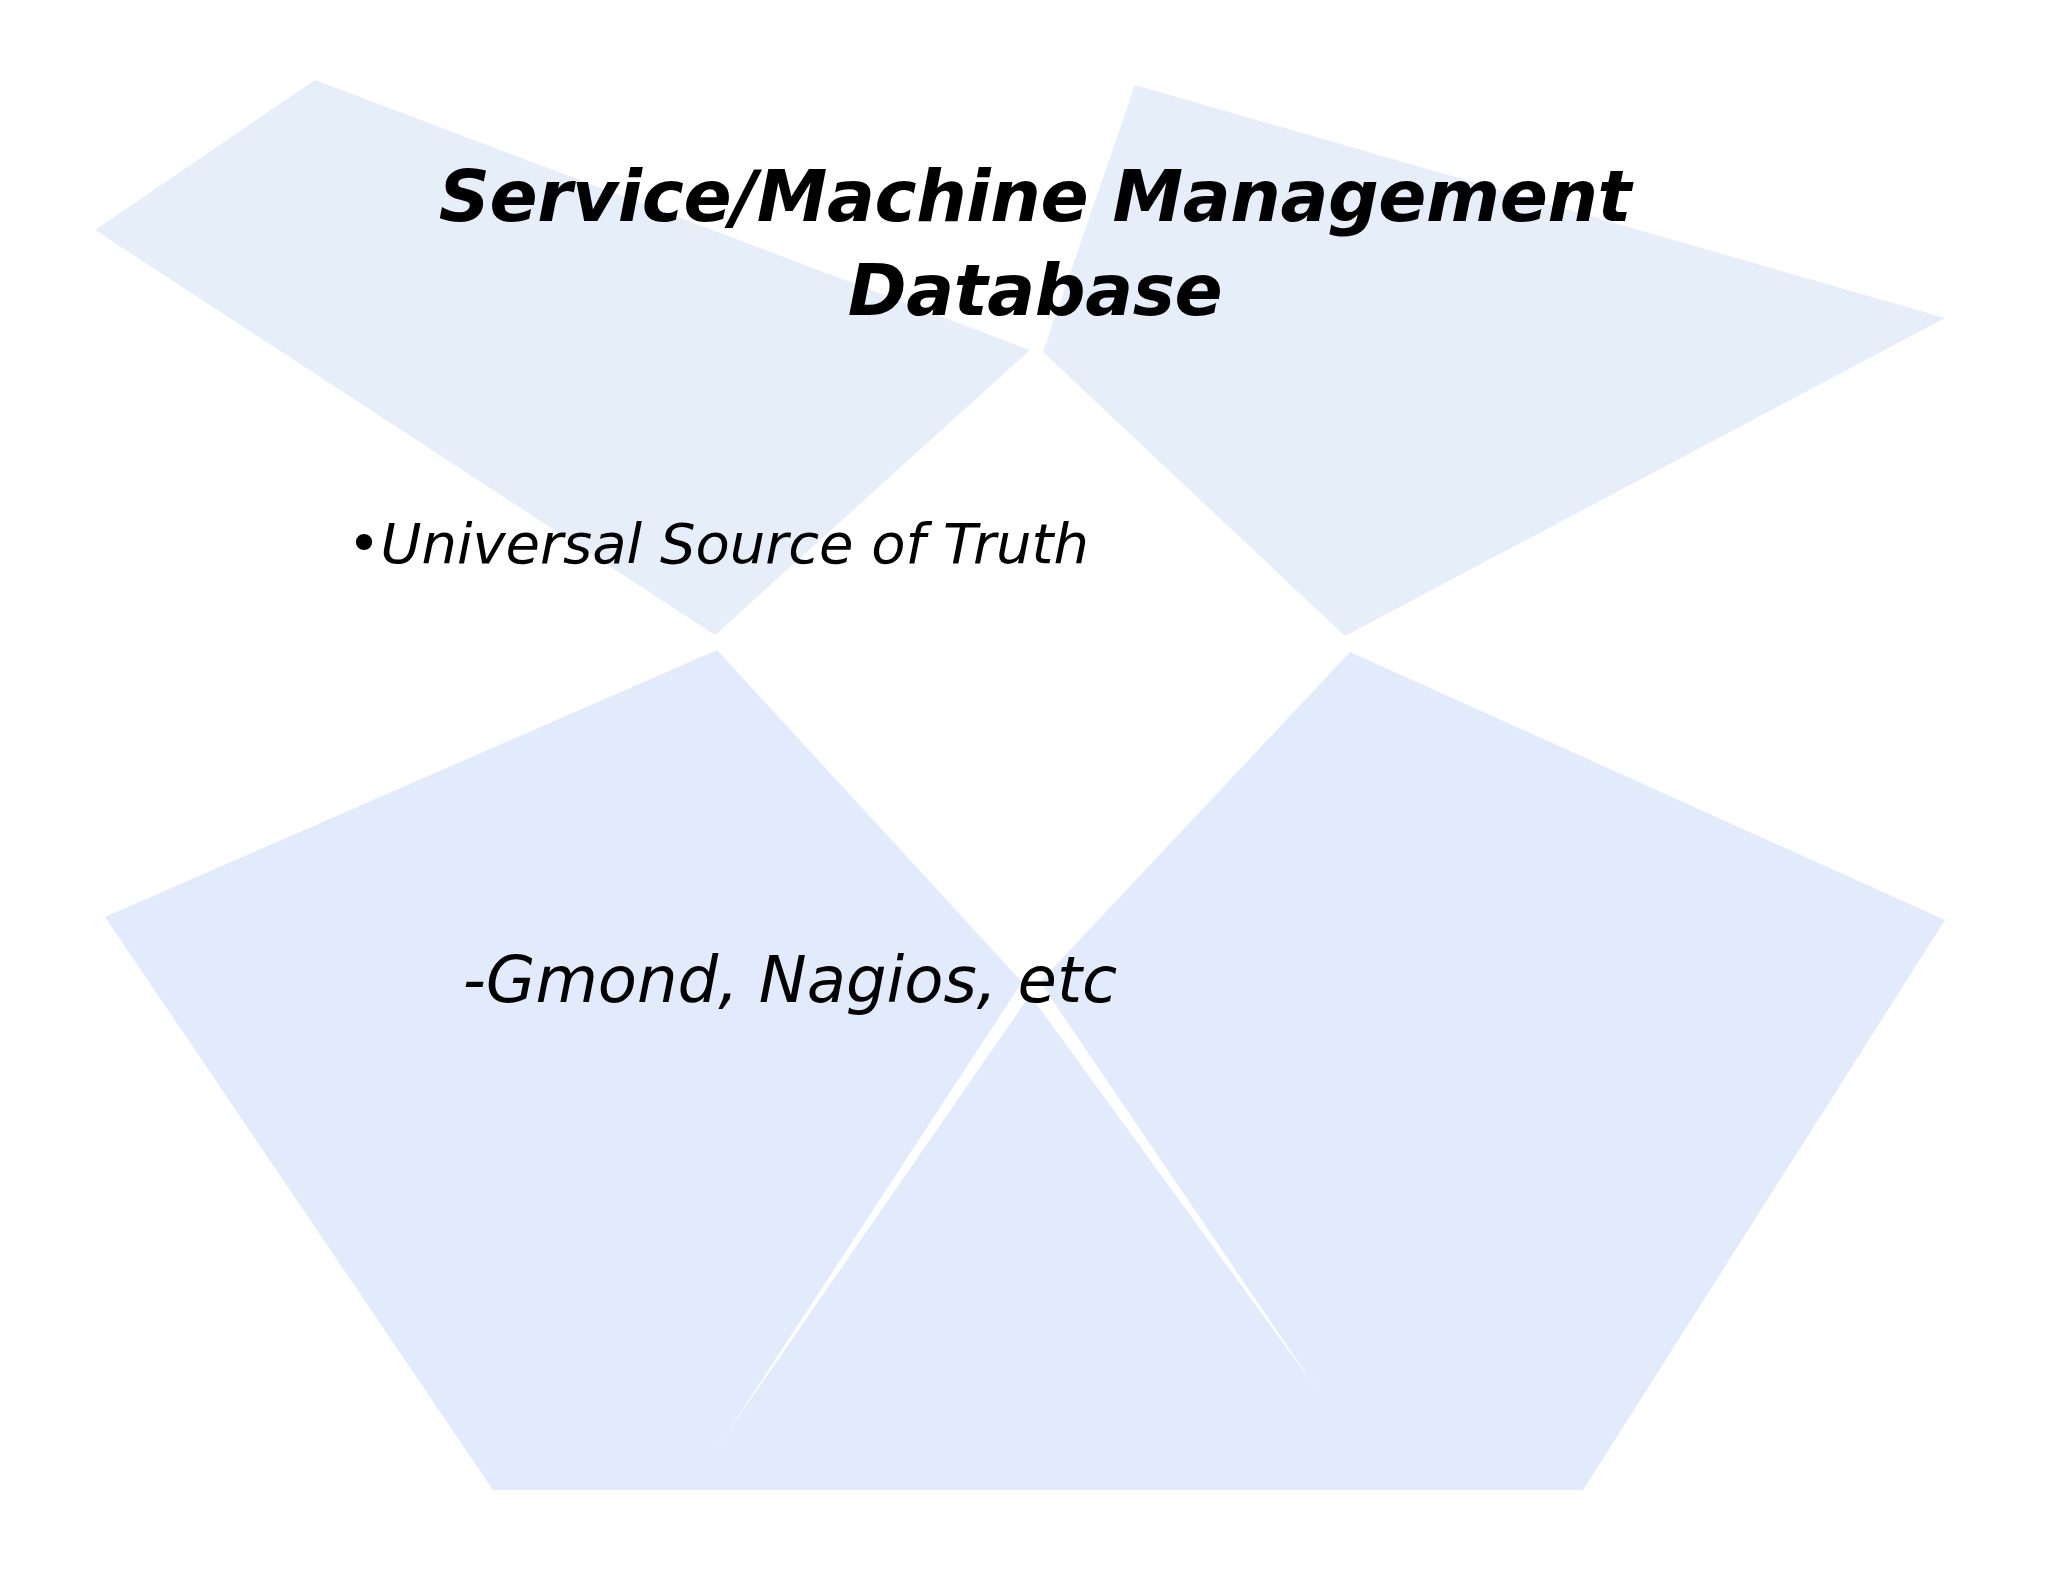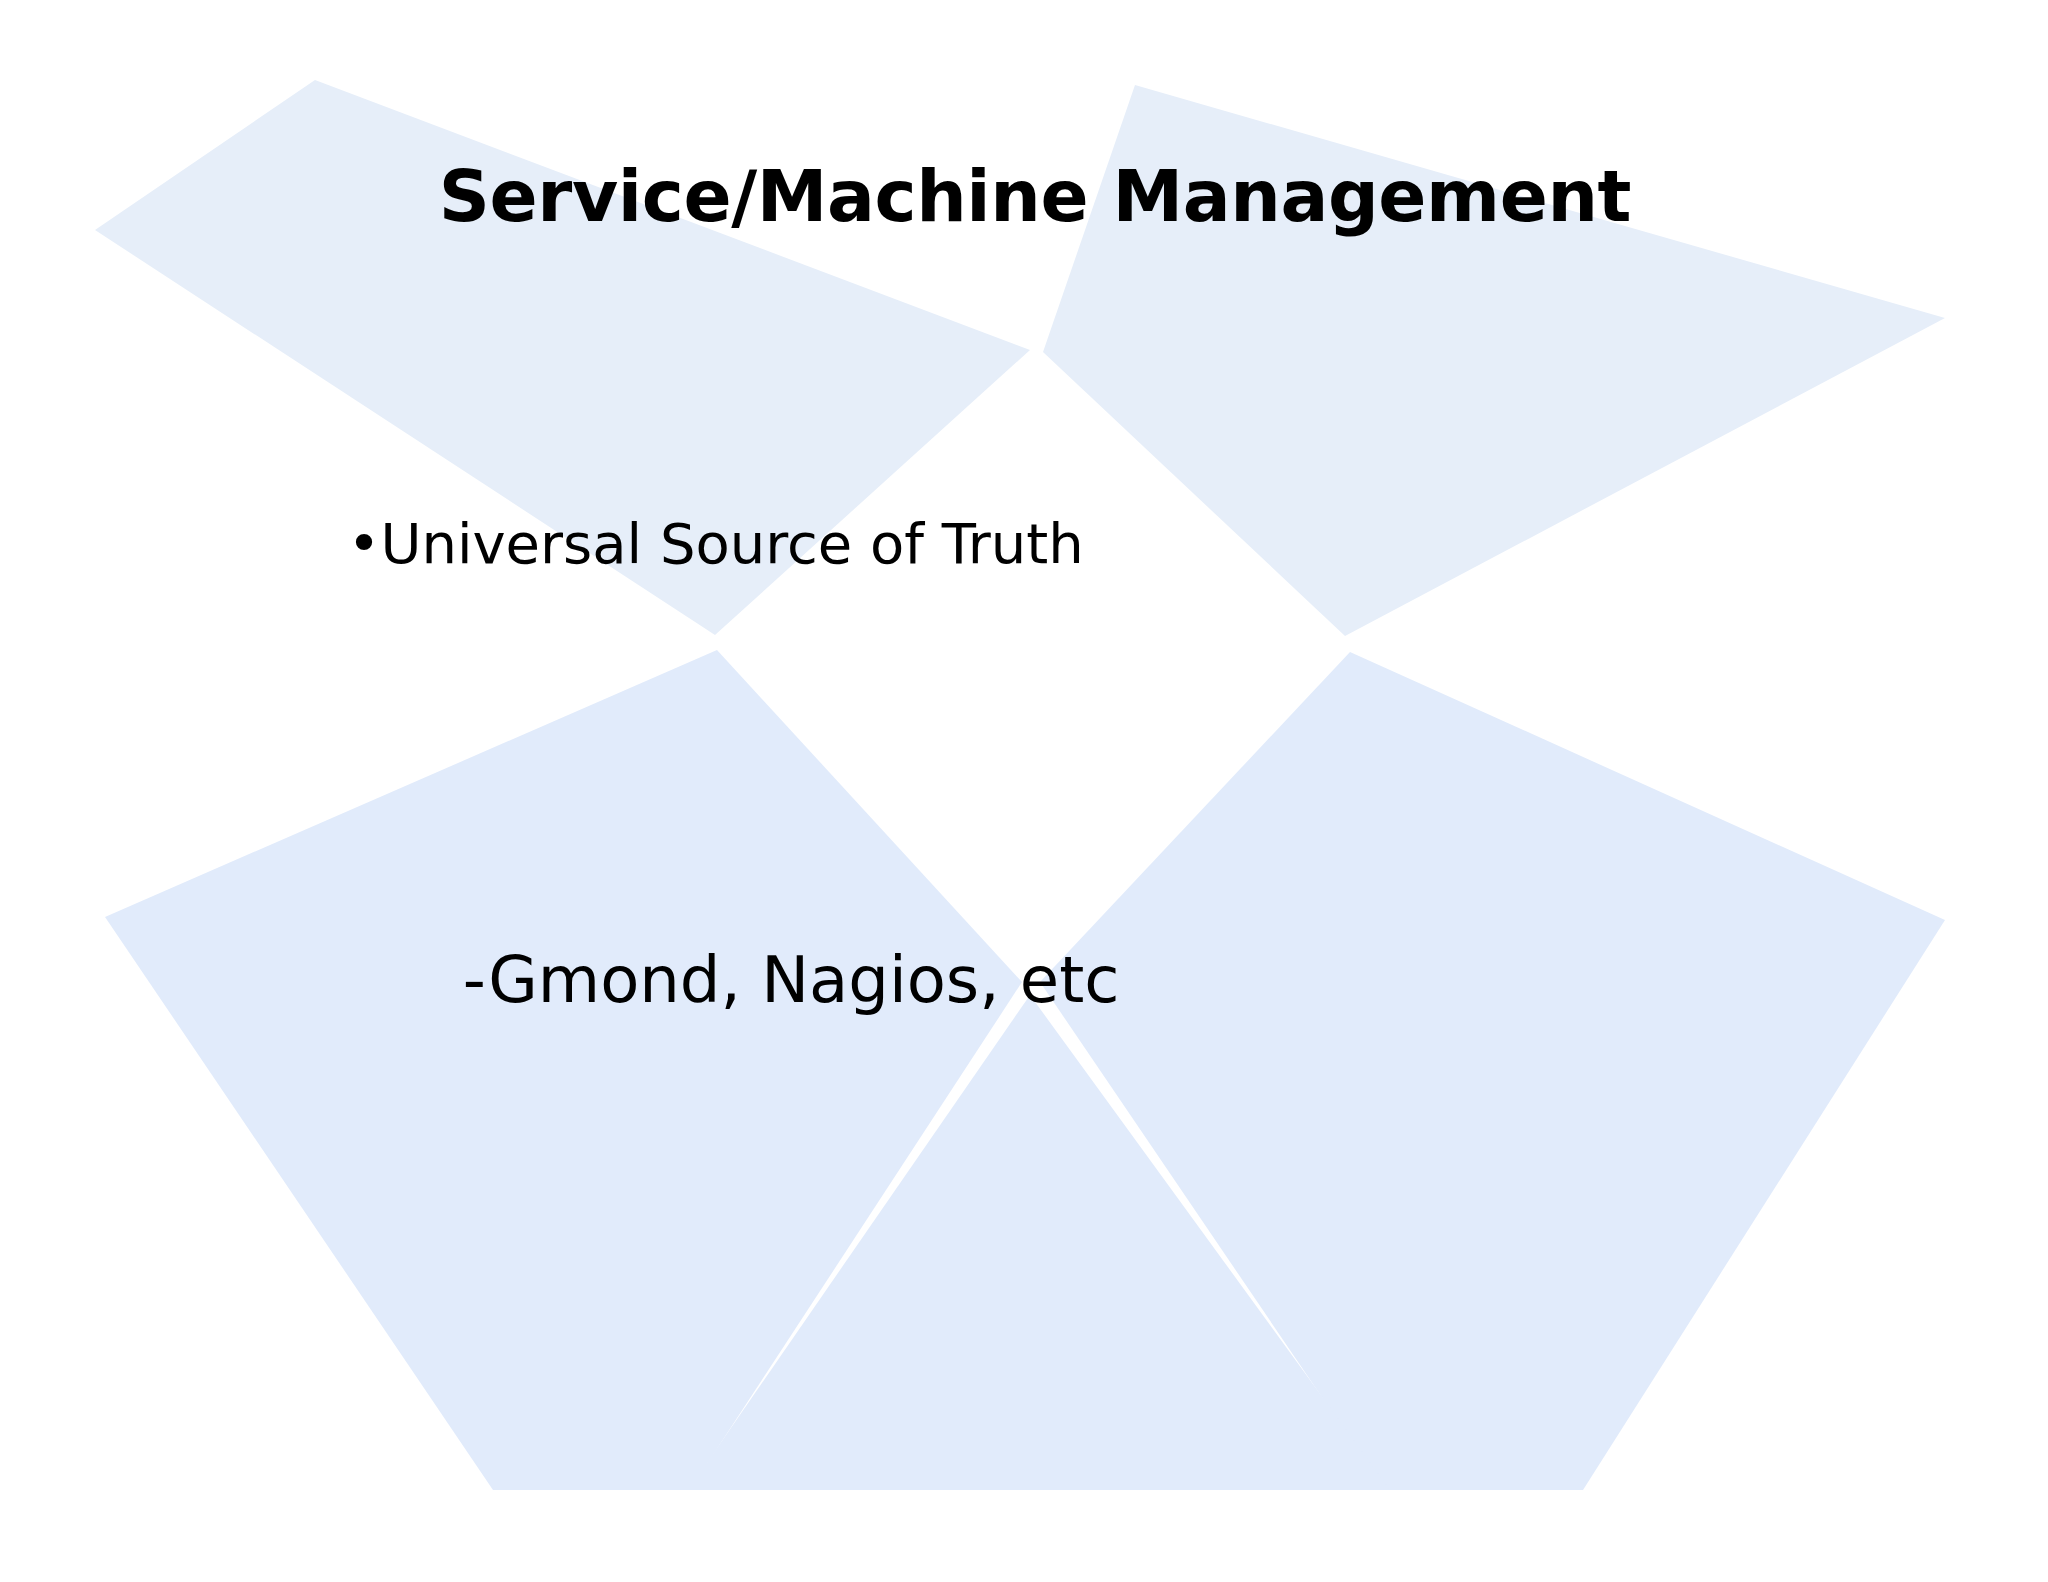--- a/index.html
+++ b/index.html
@@ -29,20 +29,21 @@
   }
 
   
   #content {
     position: absolute;
     left: 0;
     top: 0;
     width: 1776px;
     height: 1582px;
     z-index: 1;
+    font-style: italic;
   }
 
   #slide-title {
     position: absolute;
     left: 120px;
     top: 150px;
     width: 1830px;
     text-align: center;
     font-weight: bold;
     font-size: 71px;
@@ -110,20 +111,21 @@
       <polygon points="1350,652 1945,920 1583,1490 1385,1490 1040,982" fill="#e1ebfb"></polygon>
 
       <polygon points="1030,995 1390,1490 688,1490" fill="#e1ebfb"></polygon>
     </g>
   </svg>
 
   <div id="content">
 
     <div id="slide-title">
       <span class="title-line">Service/Machine Management</span>
+      <span class="title-line">Database</span>
     </div>
 
     <div id="bullet-list">
 
       <div class="bullet-item">
         <span class="bullet-marker">•</span><span class="bullet-text">Universal Source of Truth</span>
       </div>
 
       <div class="spacer-lg"></div>
 

